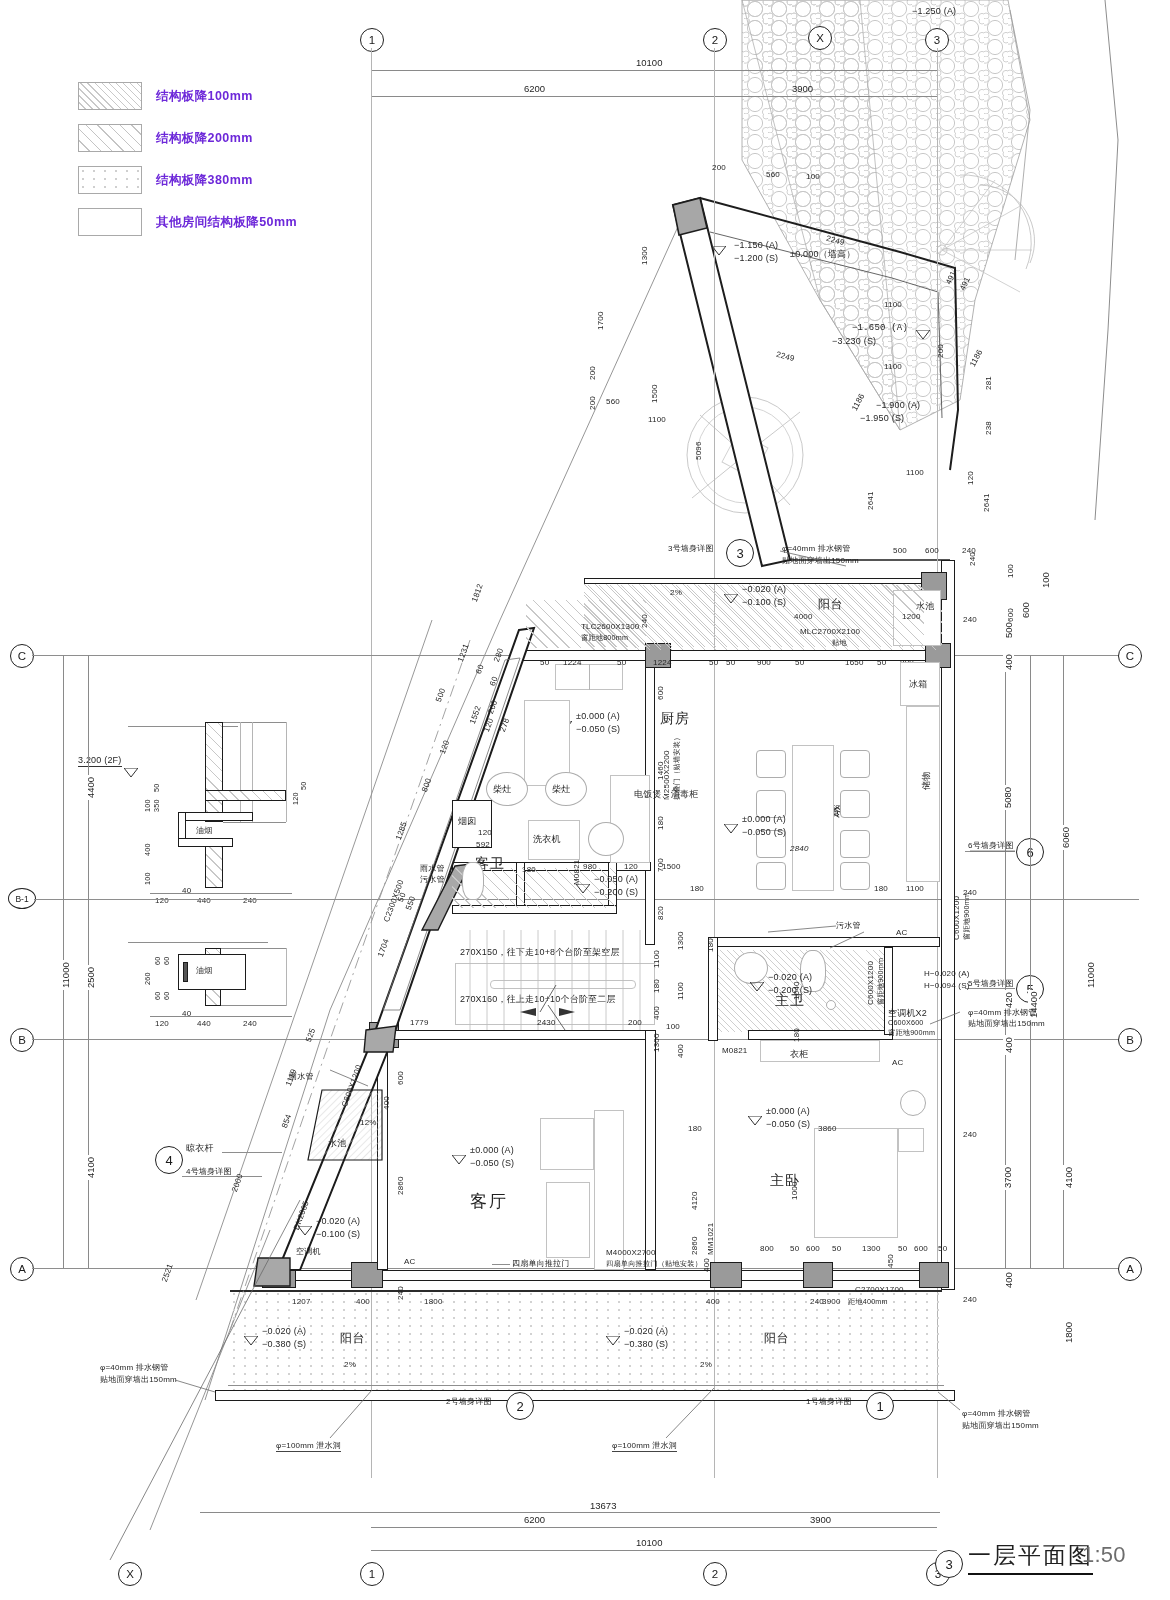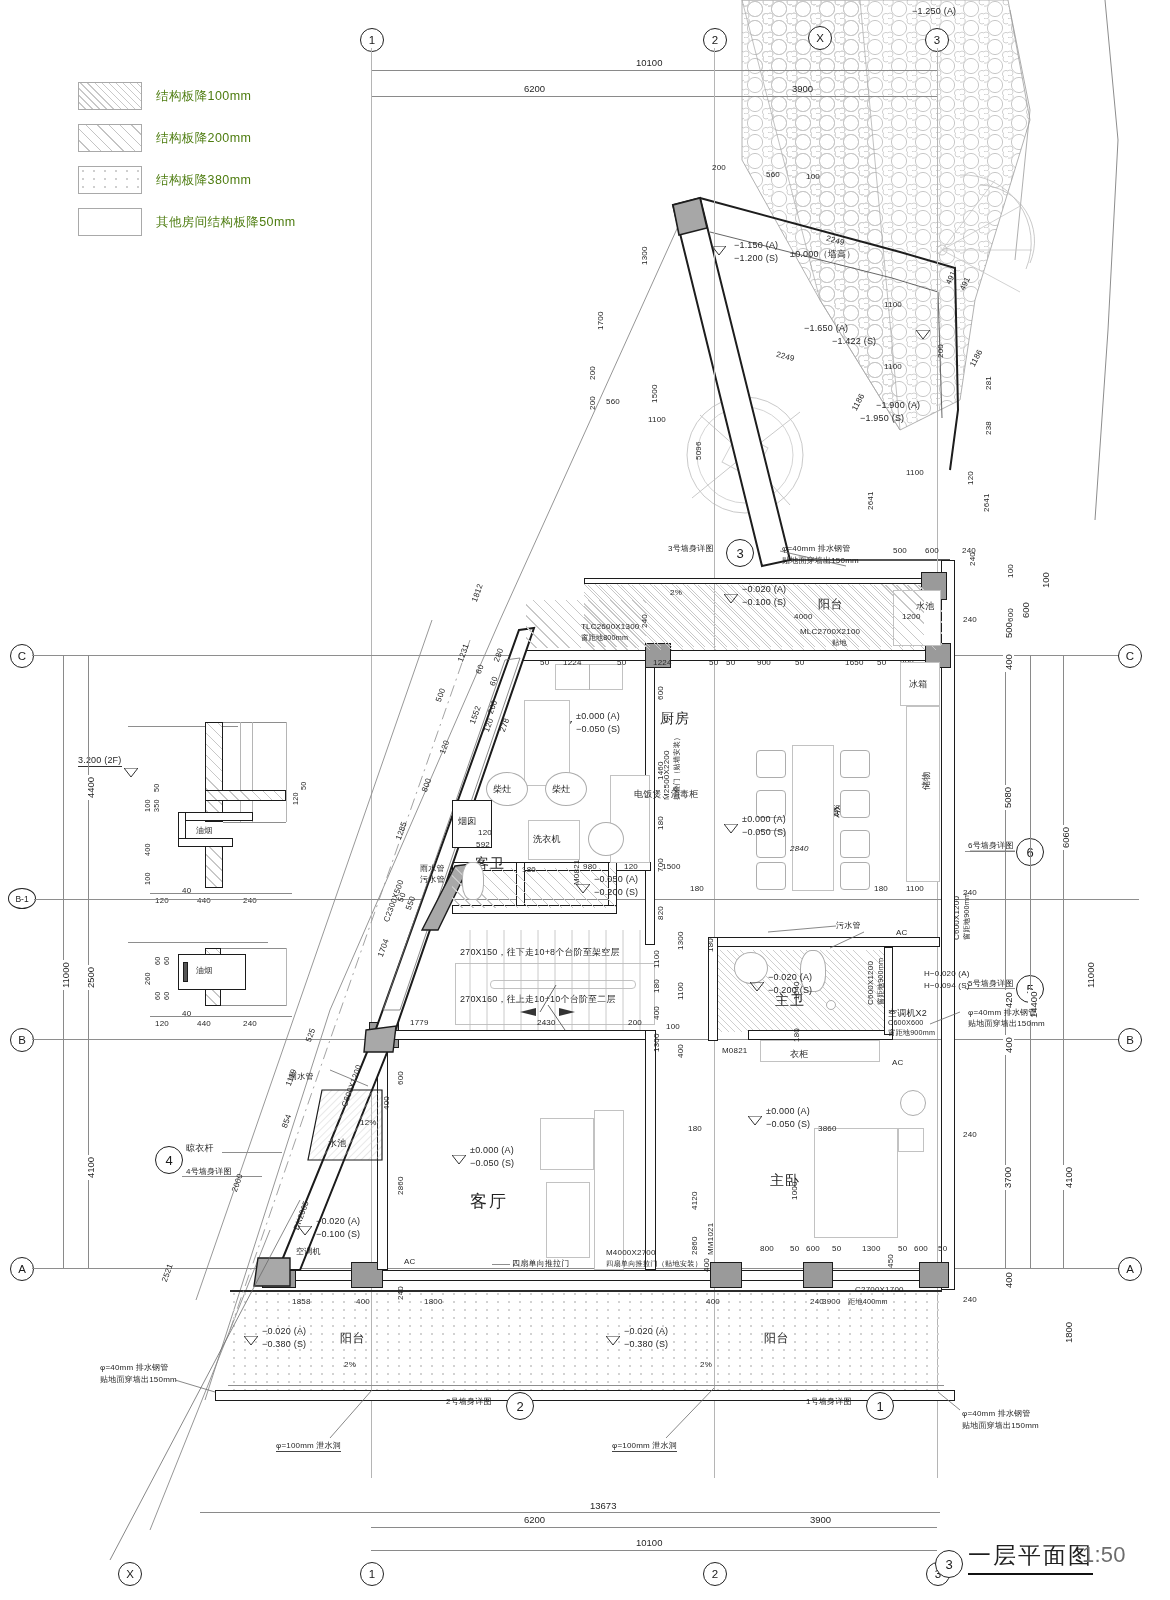--- a/index.html
+++ b/index.html
@@ -4,21 +4,21 @@
 <style>
   html,body{margin:0;padding:0;background:#fff;}
   body{width:1170px;height:1600px;position:relative;overflow:hidden;
        font-family:"Liberation Sans","DejaVu Sans",sans-serif;color:#1a1a1a;}
   #stage{position:absolute;left:0;top:0;width:1170px;height:1600px;}
 
   
   .legend{position:absolute;}
   .lg-row{display:flex;align-items:center;margin-bottom:14px;}
   .sw{width:62px;height:26px;border:1px solid #a9a9a9;background:#fff;margin-right:14px;flex:none;}
-  .lg-lab{font-size:12.5px;letter-spacing:.4px;color:#4d7c0f;white-space:nowrap;}
+  .lg-lab{font-size:12.5px;letter-spacing:.4px;color:#6d28d9;white-space:nowrap;font-weight:bold;}
   .lg2 .sw{height:24px;}
   .lg2 .lg-row{margin-bottom:12px;}
 
   .h100{background:repeating-linear-gradient(45deg,#fff 0 4px,#c9c9c9 4px 5px);}
   .h200{background:repeating-linear-gradient(45deg,#fff 0 7px,#c4c4c4 7px 8px);}
   .h380{background:
      radial-gradient(circle at 4px 4px,#cfcfcf 1.1px,transparent 1.3px) 0 0/11px 8px,#fff;}
   .hplain{background:#fff;}
   .hcobble{background:
      radial-gradient(circle at 10px 8px,#fff 7px,#d5d5d5 7.6px,transparent 8px) 0 0/22px 17px,
@@ -378,22 +378,22 @@
 
   <div class="hatch hz200" style="left:526px;top:600px;width:120px;height:48px;"></div>
   <div class="hatch hz200" style="left:452px;top:868px;width:164px;height:40px;"></div>
   <div class="hatch hz100" style="left:716px;top:950px;width:175px;height:82px;"></div>
   <div class="hatch hz200" style="left:584px;top:585px;width:340px;height:62px;"></div>
 
   <div class="t t9" style="left:912px;top:6px;">−1.250 (A)</div>
   <div class="t t9" style="left:734px;top:240px;">−1.150 (A)</div>
   <div class="t t9" style="left:734px;top:253px;">−1.200 (S)</div>
   <div class="t t9" style="left:790px;top:248px;">±0.000（墙高）</div>
-  <div class="t t9" style="left:804px;top:323px;">−1.650 (A)</div>
-  <div class="t t9" style="left:832px;top:336px;">−1.422 (S)</div>
+  <div class="t t9" style="left:852px;top:323px;font-family:Liberation Mono, monospace;">−1.650 (A)</div>
+  <div class="t t9" style="left:832px;top:336px;">−3.230 (S)</div>
   <div class="t t9" style="left:860px;top:400px;margin-left:16px;">−1.900 (A)</div>
   <div class="t t9" style="left:860px;top:413px;">−1.950 (S)</div>
   <div class="triS" style="left:712px;top:246px;">
     <svg width="14" height="9">
         <polygon points="0,0 14,0 7,9" fill="none" stroke="#333" stroke-width="1"></polygon>
       </svg>
     </div>
   <div class="triS" style="left:916px;top:330px;">
     <svg width="14" height="9">
         <polygon points="0,0 14,0 7,9" fill="none" stroke="#333" stroke-width="1"></polygon>
@@ -692,21 +692,21 @@
     </div>
   <div class="t t9" style="left:624px;top:1326px;">−0.020 (A)</div>
   <div class="t t9" style="left:624px;top:1339px;">−0.380 (S)</div>
   <div class="triS" style="left:606px;top:1336px;">
     <svg width="14" height="9">
         <polygon points="0,0 14,0 7,9" fill="none" stroke="#333" stroke-width="1"></polygon>
       </svg>
     </div>
   <div class="t t8" style="left:344px;top:1360px;">2%</div>
   <div class="t t8" style="left:700px;top:1360px;">2%</div>
-  <div class="t t8" style="left:292px;top:1297px;">1858</div>
+  <div class="t t8" style="left:292px;top:1297px;">1207</div>
   <div class="t t8" style="left:356px;top:1297px;">400</div>
   <div class="t t8 rot" style="left:396px;top:1300px;">240</div>
   <div class="t t8" style="left:424px;top:1297px;">1800</div>
   <div class="t t8" style="left:706px;top:1297px;">400</div>
   <div class="t t8" style="left:810px;top:1297px;">240</div>
   <div class="t t8" style="left:822px;top:1297px;">3900</div>
   <div class="t t7" style="left:848px;top:1297px;">距地400mm</div>
   <div class="t t8" style="left:512px;top:1258px;">四扇单向推拉门</div>
   <div class="ln thin" style="left:492px;top:1264px;width:18px;height:1px;"></div>
   <div class="t t8" style="left:606px;top:1248px;">M4000X2700</div>

